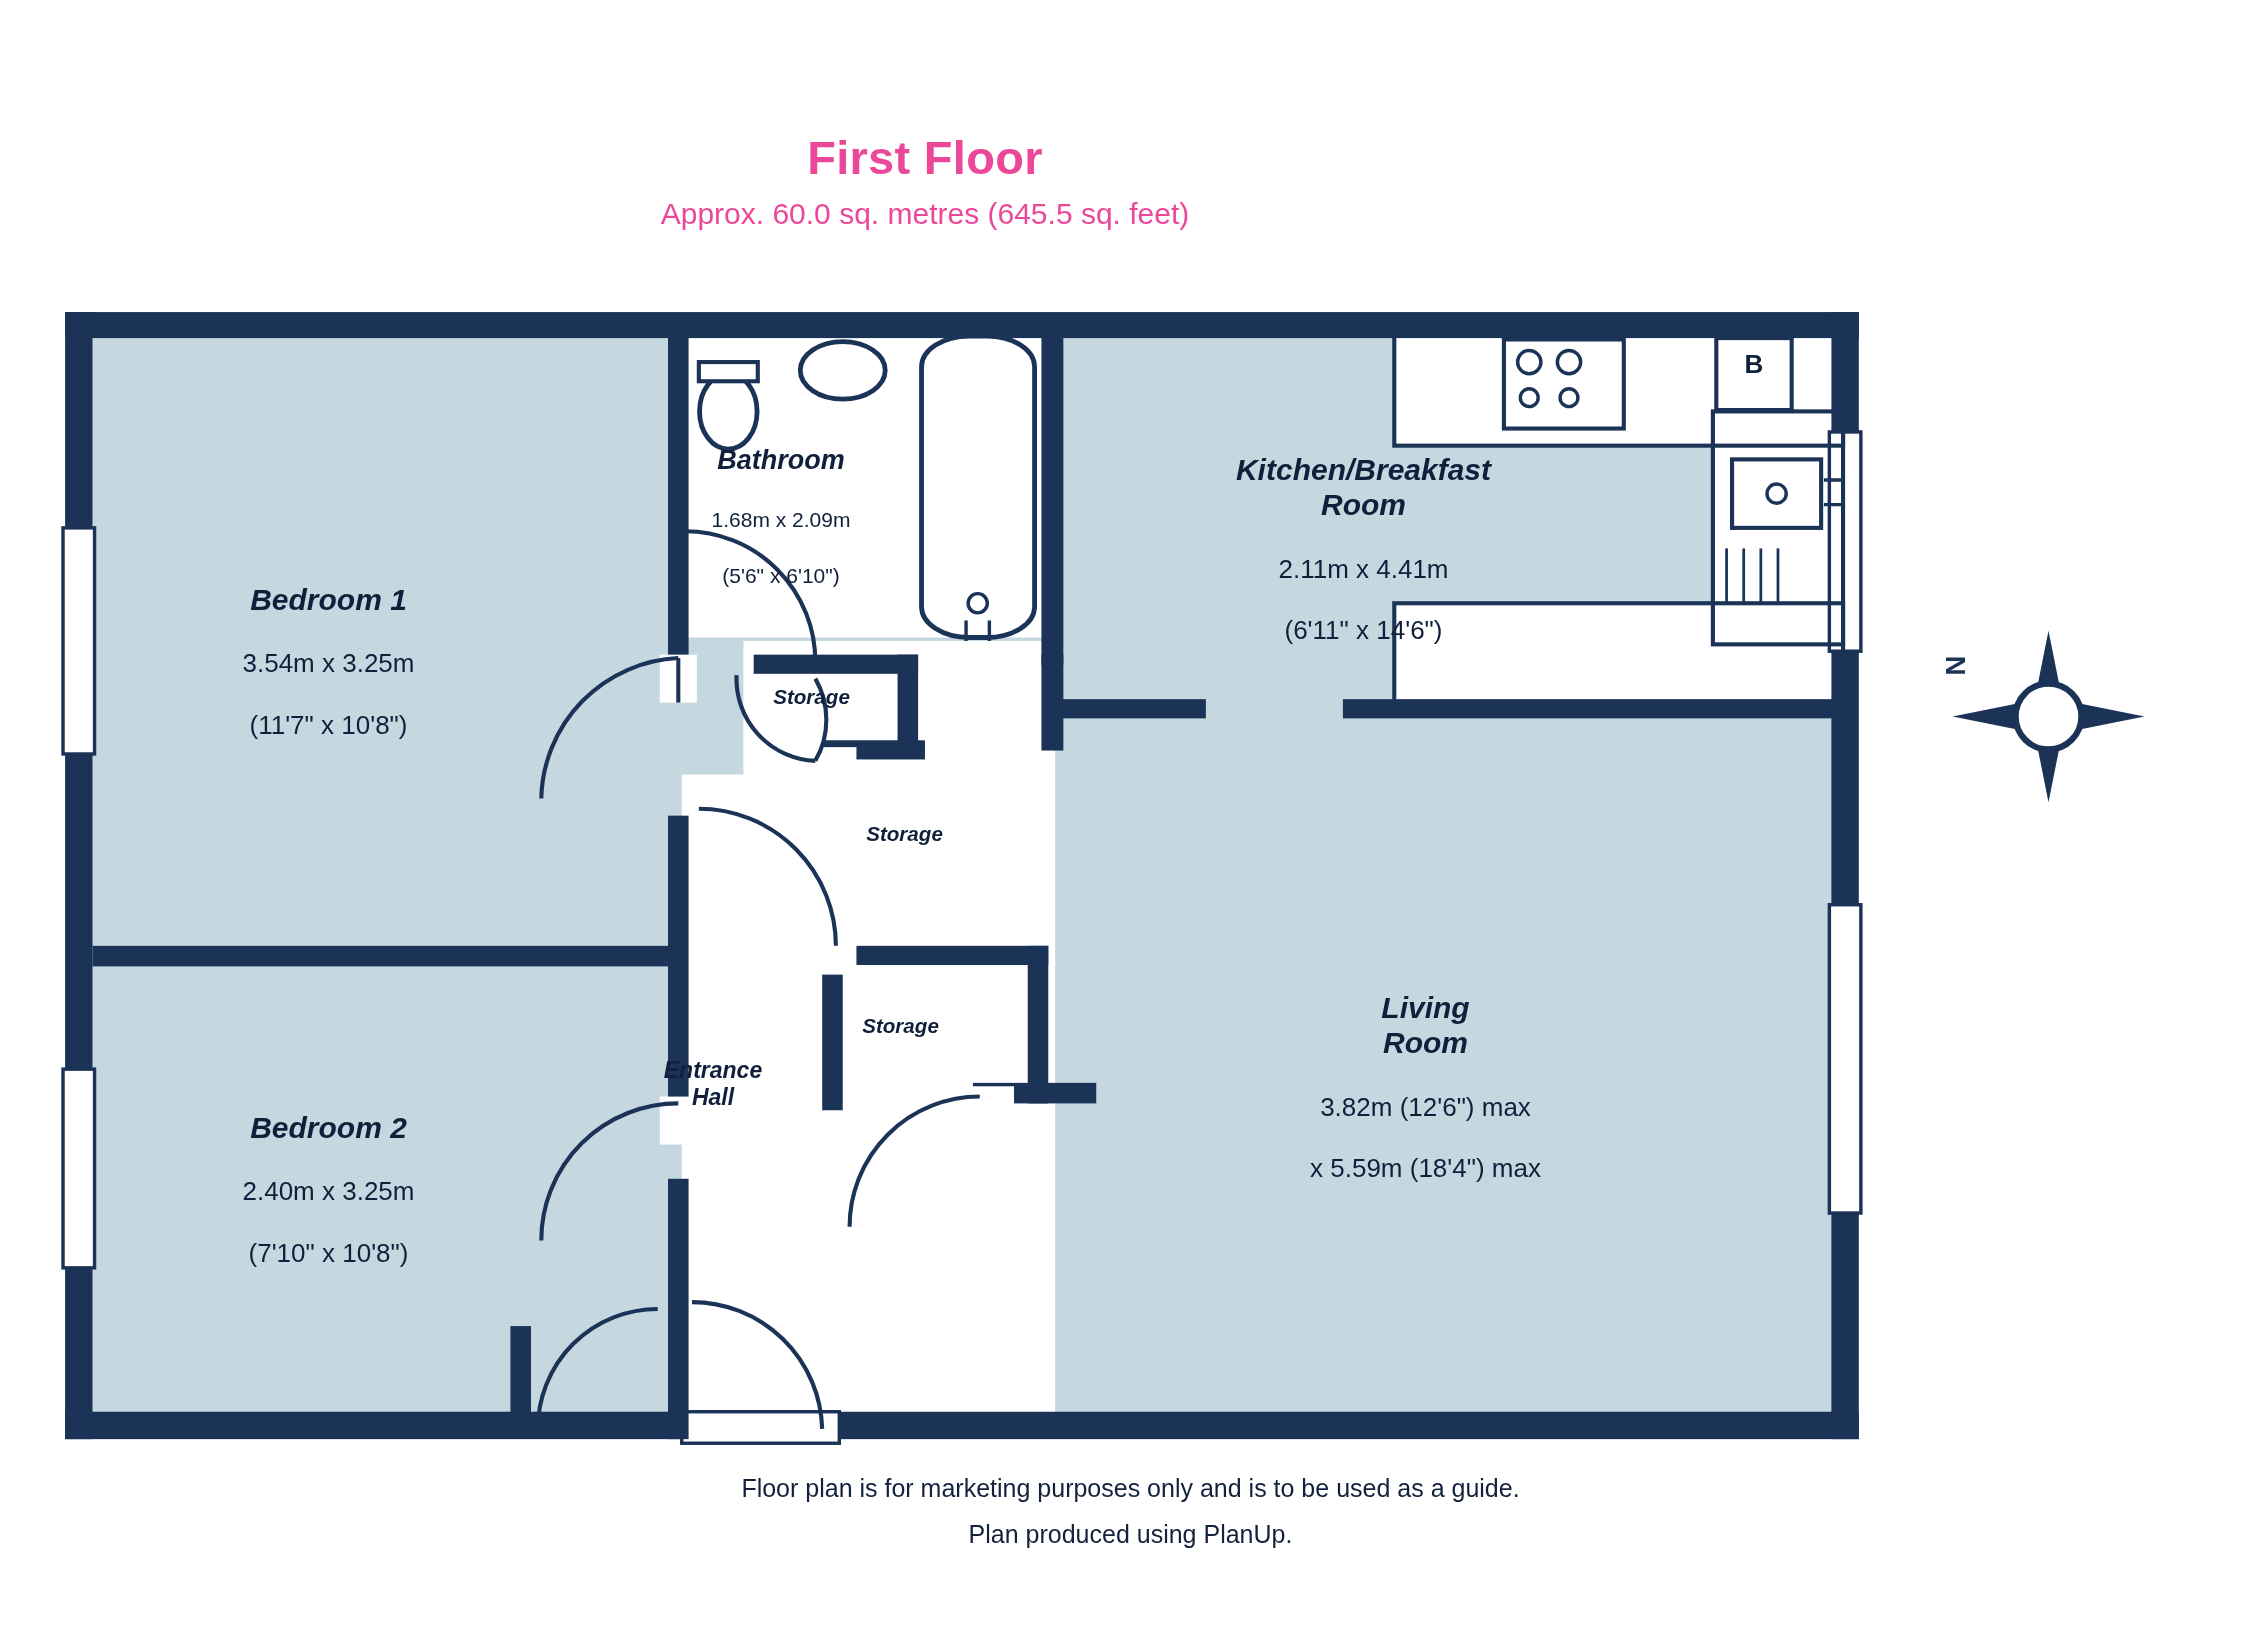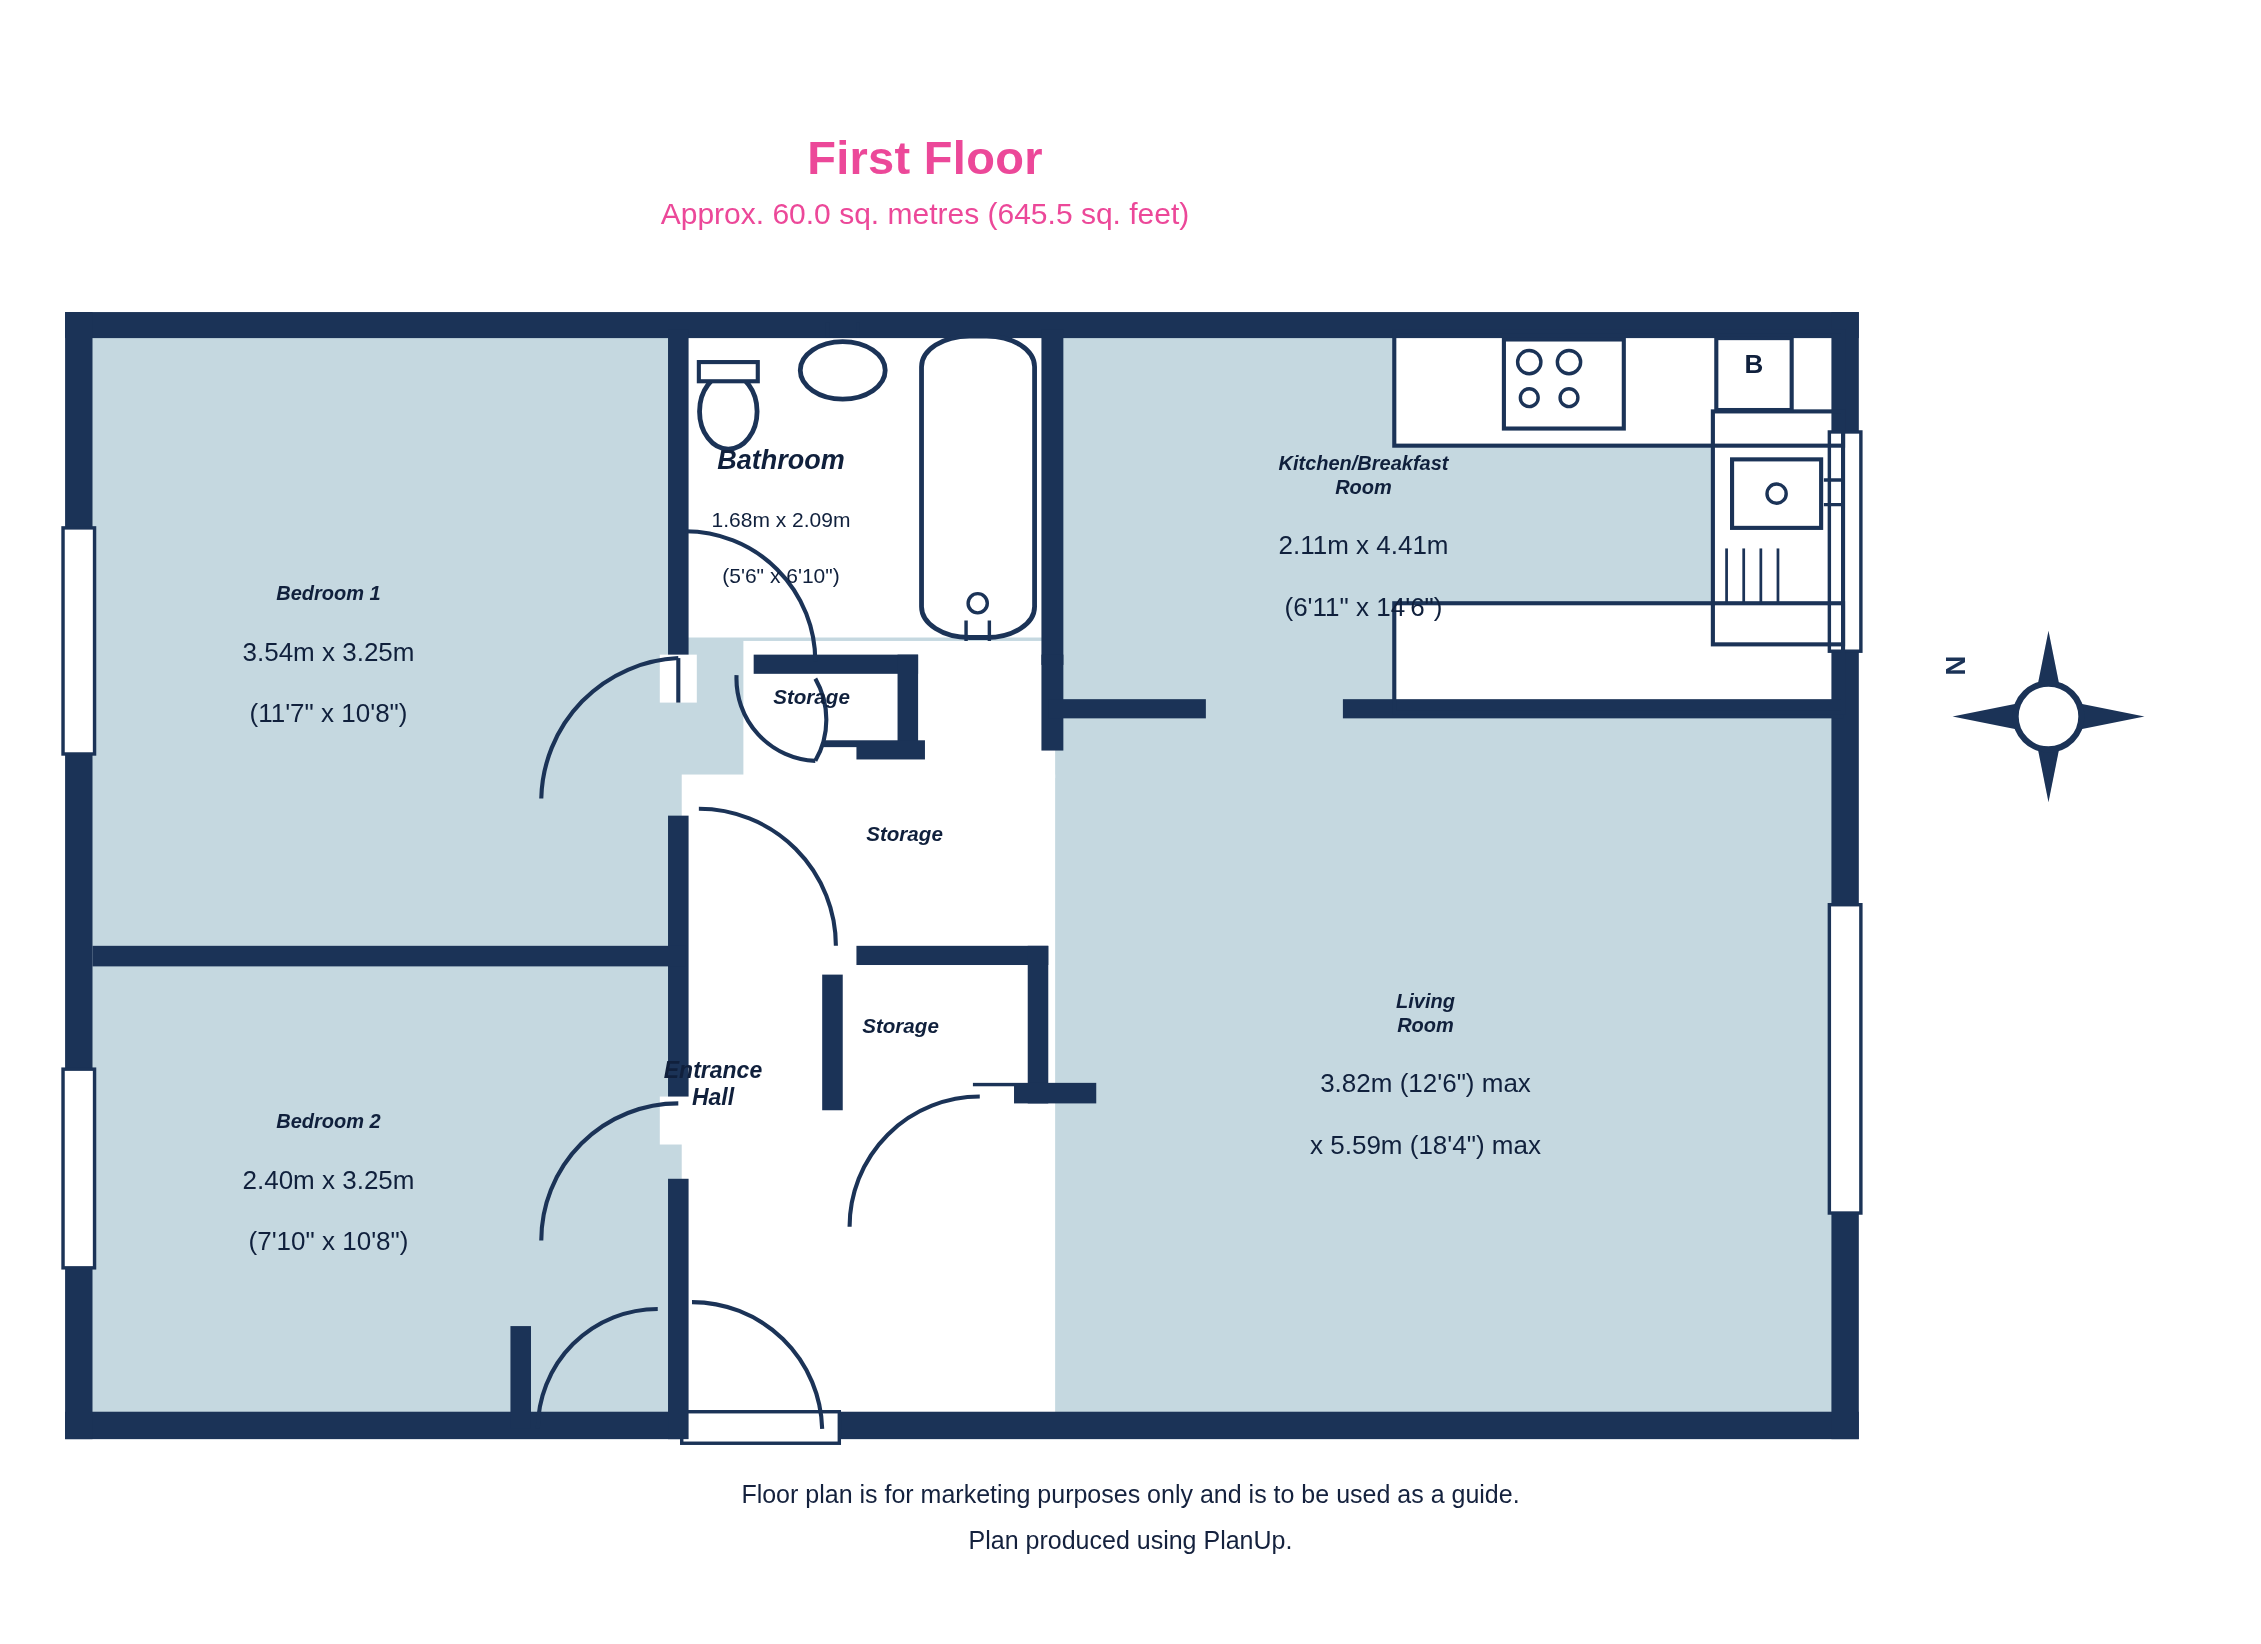--- a/index.html
+++ b/index.html
@@ -43,21 +43,21 @@
     top: 1466px;
     width: 2261px;
     text-align: center;
   }
   #total-area {
     font-size: 41px;
     color: #14213d;
   }
   #disclaimer1, #disclaimer2 {
     font-size: 25px;
-    margin-top: 14px;
+    margin-top: 8px;
     color: #14213d;
   }
   #disclaimer2 { margin-top: 17px; }
 
   
   #plan-wrap {
     position: absolute;
     left: 0;
     top: 0;
     width: 2261px;
@@ -73,21 +73,21 @@
   }
   .room-name {
     font-weight: bold;
     white-space: nowrap;
     font-style: italic;
   }
   .room-dims {
     white-space: nowrap;
     margin-top: 31px;
   }
-  .lbl-big .room-name { font-size: 20px; }
+  .lbl-big .room-name { font-size: 30px; }
   .lbl-big .room-dims { font-size: 26px; }
   .lbl-mid .room-name { font-size: 27px; }
   .lbl-mid .room-dims { font-size: 23px; }
   .lbl-small .room-name { font-size: 20.6px; }
 </style>
 </head>
 <body>
 
 <div id="header">
   <div id="floor-title">First Floor</div>

